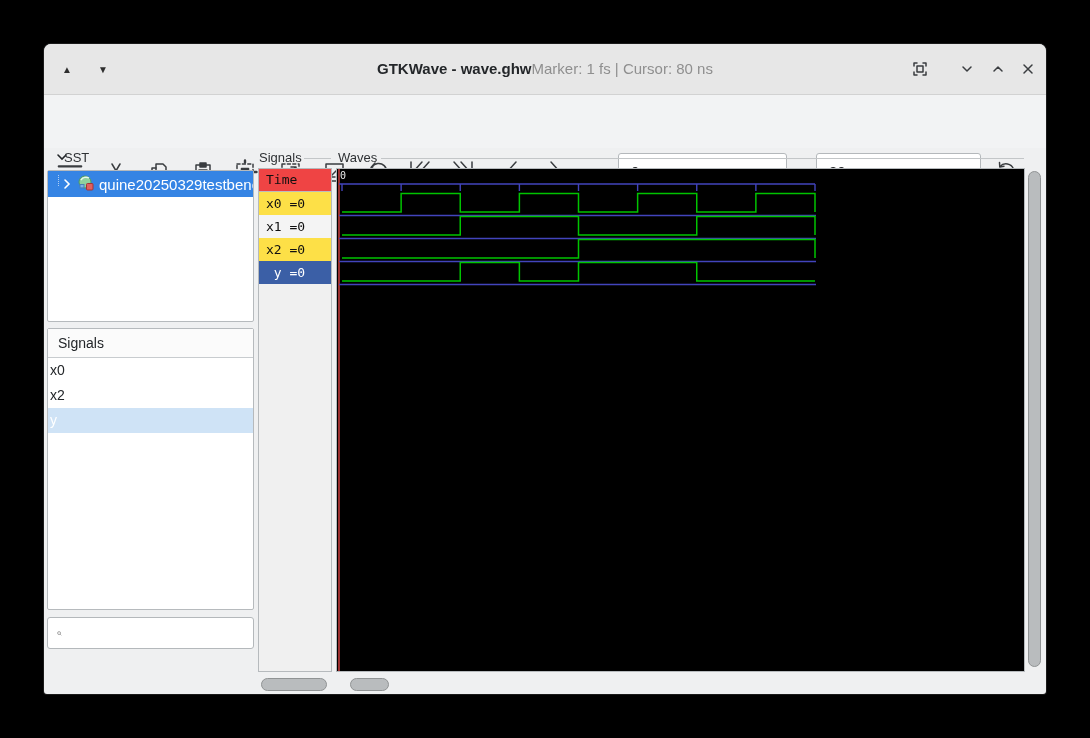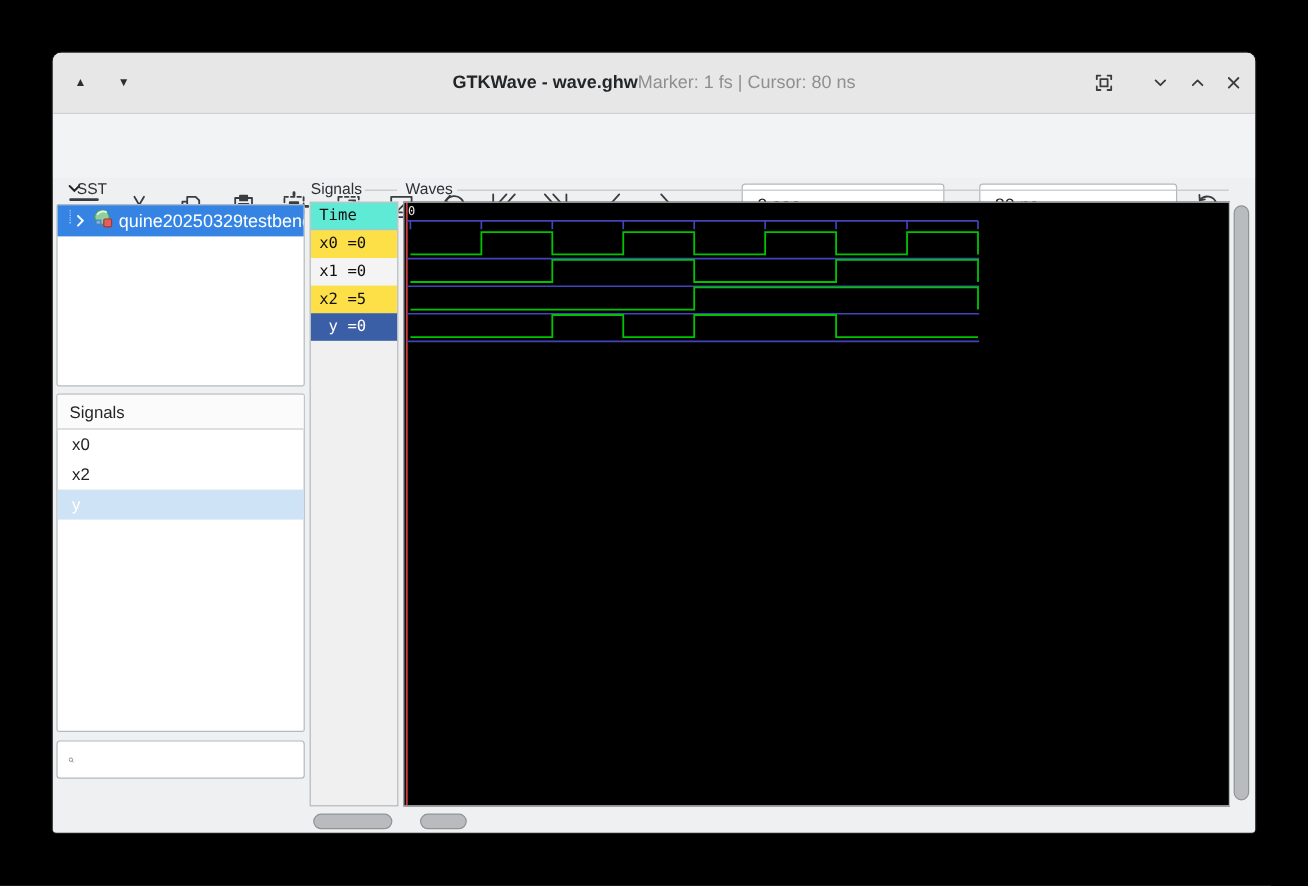--- a/index.html
+++ b/index.html
@@ -37,32 +37,32 @@
   .tree-row.selected{background:#3584e4;color:#fff;}
   .dotted-conn{width:10px;height:10px;border-left:1px dotted rgba(255,255,255,.6);
                border-bottom:1px dotted rgba(255,255,255,.6);margin:0 2px 8px 10px;}
   .exp{width:16px;display:flex;justify-content:center;margin-left:6px;}
   .exp svg{stroke:#232629;fill:none;stroke-width:1.6;stroke-linecap:round;}
   .tree-row.selected .exp svg{stroke:#fff;}
   .tree-icn{margin:0 4px 0 4px;flex:0 0 auto;}
 
   .list-header{height:28px;line-height:28px;background:#fbfbfb;border-bottom:1px solid #c8cccf;
                font-size:14px;color:#232629;padding-left:10px;}
-  .list-item{height:25px;line-height:25px;font-size:14px;color:#232629;padding-left:12px;}
+  .list-item{height:25px;line-height:25px;font-size:14px;color:#232629;padding-left:2px;}
   .list-item.selected{background:#cfe3f6;color:#fff;}
 
   .search-box{position:absolute;background:#fff;border:1px solid #b4b8bb;border-radius:3px;display:flex;align-items:center;box-sizing:border-box;}
   .search-box input{border:none;outline:none;flex:1;font-size:14px;font-family:"Liberation Sans",sans-serif;background:transparent;}
   .search-box svg{margin:0 6px 0 9px;stroke:#555;fill:none;stroke-width:1.5;}
 
   
   .values-panel{position:absolute;background:#f0f0f0;border:1px solid #b6babd;box-sizing:border-box;overflow:hidden;
                 font-family:"DejaVu Sans Mono",monospace;font-size:13px;color:#101010;}
   .vrow{height:23px;line-height:23px;padding-left:7px;white-space:pre;}
-  .vrow.header{height:22px;line-height:22px;background:#5eead4;border-bottom:1px solid #bcbcbc;}
+  .vrow.header{height:22px;line-height:22px;background:#ef4444;border-bottom:1px solid #bcbcbc;}
   .vrow.r0{background:#fde047;}
   .vrow.r1{background:#f4f4f4;}
   .vrow.selected{background:#3b5fa6;color:#fff;}
 
   
   .waves-panel{position:absolute;background:#000;border:1px solid #b6babd;box-sizing:border-box;}
 
   
   .hscroll{position:absolute;height:14px;}
   .vscroll{position:absolute;width:14px;}
@@ -239,21 +239,21 @@
           </svg>
       <input placeholder="" style="">
     </div>
 
     <span class="frame-label" style="left:215px;top:2px">Signals</span>
     <div class="frame-line" style="left:260px;top:10px;width:27px"></div>
     <div class="values-panel" style="left:214px;top:20px;width:74px;height:504px">
       <div class="vrow header">Time</div>
       <div class="vrow r0">x0 =0</div>
       <div class="vrow r1">x1 =0</div>
-      <div class="vrow r0">x2 =5</div>
+      <div class="vrow r0">x2 =0</div>
       <div class="vrow selected"> y =0</div>
     </div>
     <div class="hscroll" style="left:214px;top:529px;width:74px">
       <div class="sthumb" style="left:3px;top:1px;width:64px;height:11px"></div>
     </div>
 
     <span class="frame-label" style="left:294px;top:2px">Waves</span>
     <div class="frame-line" style="left:337px;top:10px;width:643px"></div>
     <div class="waves-panel" style="left:292px;top:20px;width:689px;height:504px">
       <svg id="wave-svg" width="687" height="502" viewBox="0 0 687 502">

